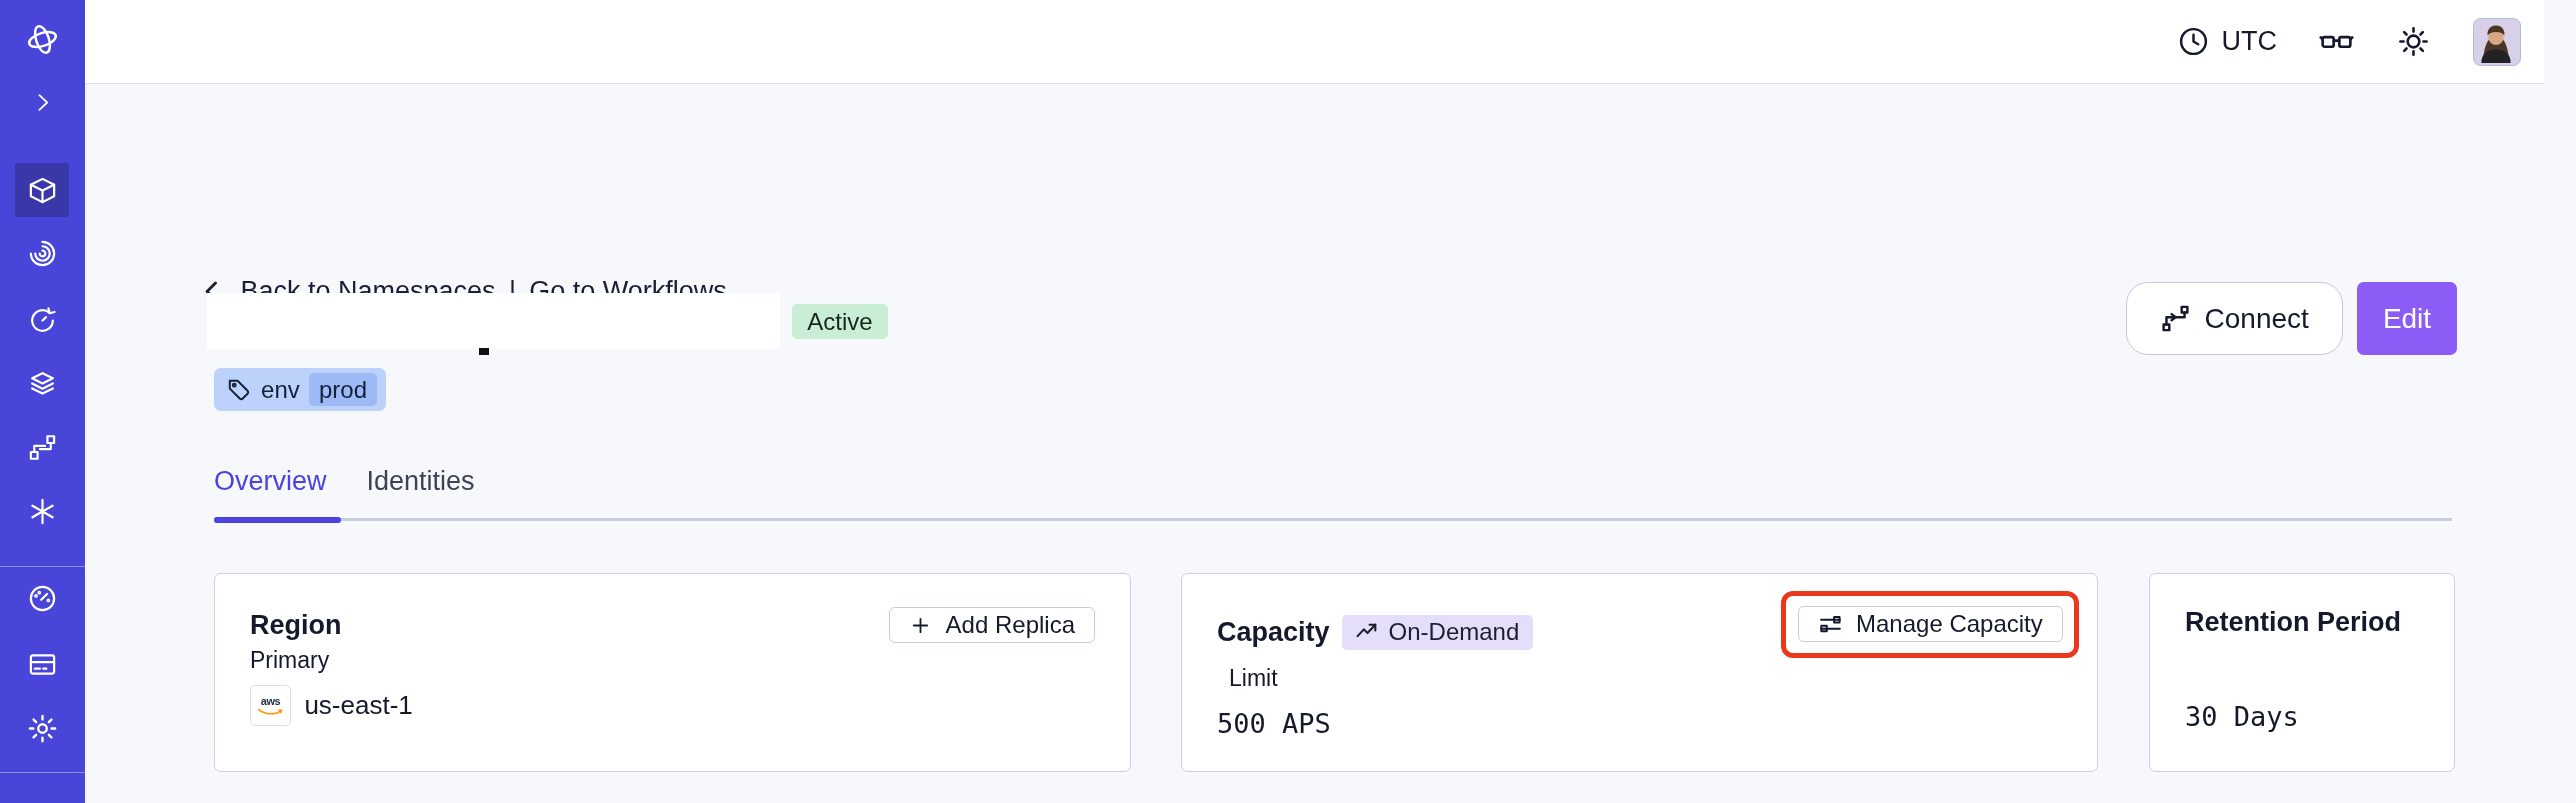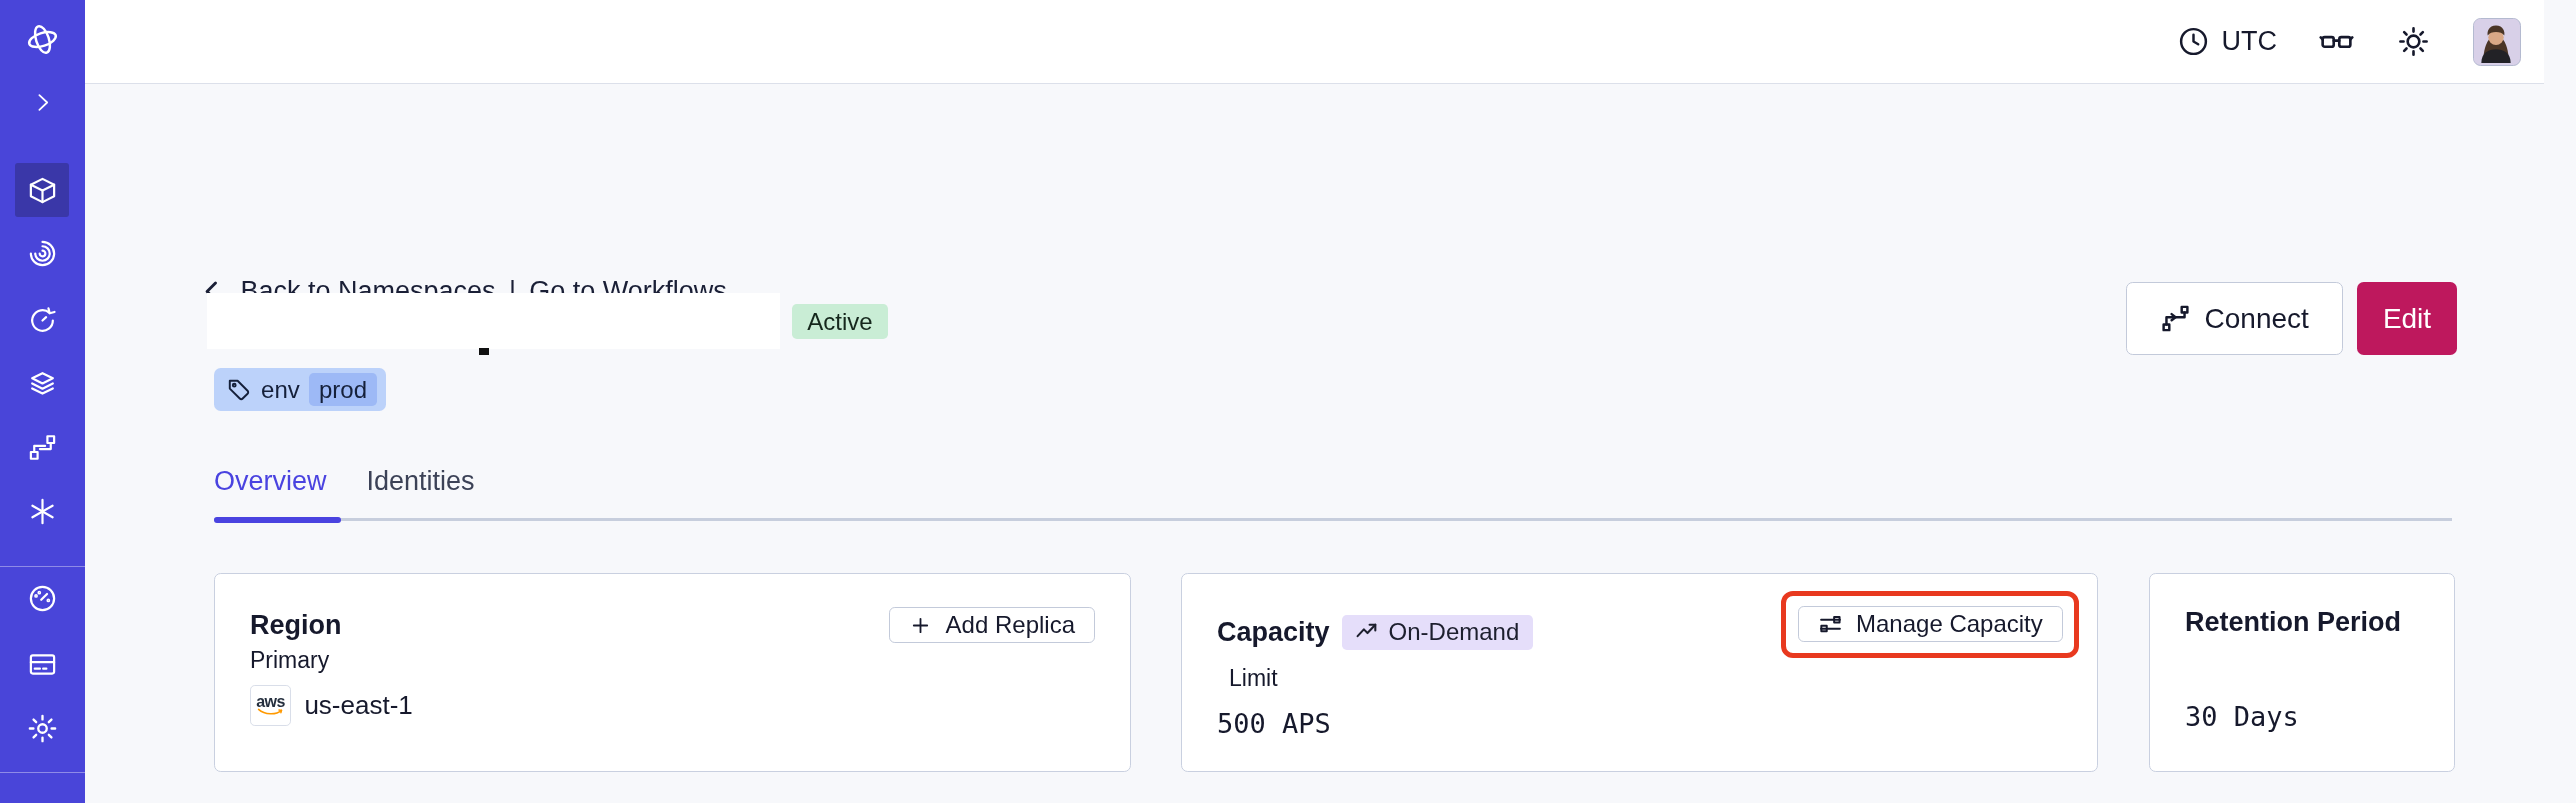--- a/index.html
+++ b/index.html
@@ -33,22 +33,22 @@
   .title-redaction { position:absolute; left:122px; top:209px; width:573px; height:56px; background:#ffffff; }
   .redaction-dot { position:absolute; left:394px; top:264px; width:9.6px; height:6.7px; background:#111111; }
   .badge-active { position:absolute; left:707px; top:220px; height:35px; padding:0 15.3px; background:#c9edd5; color:#15271c; font-size:24px; display:flex; align-items:center; border-radius:4.8px; }
 
   .tag-pill { position:absolute; left:129px; top:284px; height:43px; padding:0 9.6px 0 11.5px; background:#bcd2fa; border-radius:6.7px; display:flex; align-items:center; gap:9.6px; font-size:24px; color:#15203a; }
   .tag-pill svg { stroke:#15203a; fill:none; stroke-width:1.8; stroke-linejoin:round; }
   .tag-val { background:#9db9f6; border-radius:4.8px; padding:2.9px 9.6px;text-align:center; }
 
   .btn { display:flex; align-items:center; justify-content:center; gap:13.4px; background:#ffffff; border:1.9px solid #c3cada; border-radius:6.7px; cursor:pointer; font-family:inherit; color:#16192c; }
   .btn svg { stroke:#16192c; fill:none; stroke-width:1.9; stroke-linecap:round; stroke-linejoin:round; }
-  .btn-connect { position:absolute; left:2041px; top:198px; width:217px; height:73px; font-size:28px; }
-  .btn-edit { position:absolute; left:2272px; top:198px; width:100px; height:73px; background:#be185d; border:none; border-radius:6.7px; color:#ffffff; font-size:28px; display:flex; align-items:center; justify-content:center; cursor:pointer; font-family:inherit; }
+  .btn-connect { position:absolute; left:2041px; top:198px; width:217px; height:73px; font-size:28px;border-radius:22px; }
+  .btn-edit { position:absolute; left:2272px; top:198px; width:100px; height:73px; background:#8b5cf6; border:none; border-radius:6.7px; color:#ffffff; font-size:28px; display:flex; align-items:center; justify-content:center; cursor:pointer; font-family:inherit; }
 
   .tabs { position:absolute; left:129px; top:382px; display:flex; gap:40px; font-size:27px; }
   .tab { padding-bottom:21px; cursor:pointer; color:#3c4257; }
   .tab.active { color:#4a43e0; font-weight:500; }
   .tab-underline-gray { position:absolute; left:129px; top:434px; width:2238px; height:2.9px; background:#c7cedd; }
   .tab-underline-accent { position:absolute; left:129px; top:433px; width:127px; height:5.8px; background:#4a43e0; border-radius:2.9px; }
 
   .card { position:absolute; top:489px; height:199px; background:#ffffff; border:1.9px solid #c9d0e0; border-radius:6.7px; padding:33px 35px; }
   .card-region { left:129px; width:917px; }
   .card-capacity { left:1096px; width:917px; }
@@ -57,21 +57,21 @@
   .card-title { font-size:27px; font-weight:700; color:#16192c; }
   .head-left { display:flex; align-items:center; gap:12px; }
   .badge-ondemand { height:35px; padding:0 13.4px; background:#e5defa; border-radius:4.8px; display:flex; align-items:center; gap:8.6px; font-size:24px; color:#1d1f2e; }
   .badge-ondemand svg { stroke:#1d1f2e; fill:none; stroke-width:2; stroke-linecap:round; stroke-linejoin:round; }
   .btn-small { height:36px; padding:0 19px; font-size:24px; border-radius:5.8px; }
   .red-annotation { border:5.8px solid #e8391f; border-radius:12px; padding:10.5px 11.5px; margin:-16.3px -17.3px 0 0; }
   .field-label { margin-top:21px; font-size:23px; color:#16192c; }
   .mono-value { margin-top:15.3px; font-size:27px; color:#16192c; font-family:"DejaVu Sans Mono",monospace; }
   .region-row { margin-top:11.5px; display:flex; align-items:center; gap:13.4px; font-size:26px; color:#16192c; }
   .aws-box { width:41px; height:41px; background:#ffffff; border:1.9px solid #d9dee9; border-radius:4.8px; display:flex; flex-direction:column; align-items:center; justify-content:center; }
-  .aws-text { font-size:16px; font-weight:700; color:#252f3e; letter-spacing:-0.5px; line-height:13.4px; }
+  .aws-text { font-size:11px; font-weight:700; color:#252f3e; letter-spacing:-0.5px; line-height:13.4px; }
   .retention-value { margin-top:63px; font-size:27px; color:#16192c; font-family:"DejaVu Sans Mono",monospace; }
 </style>
 </head>
 <body>
 
 <div class="page">
 
   <aside class="sidebar">
     <div class="nav-icon" style="top:12.5px;">
       <svg width="35" height="35" viewBox="0 0 24 24">

